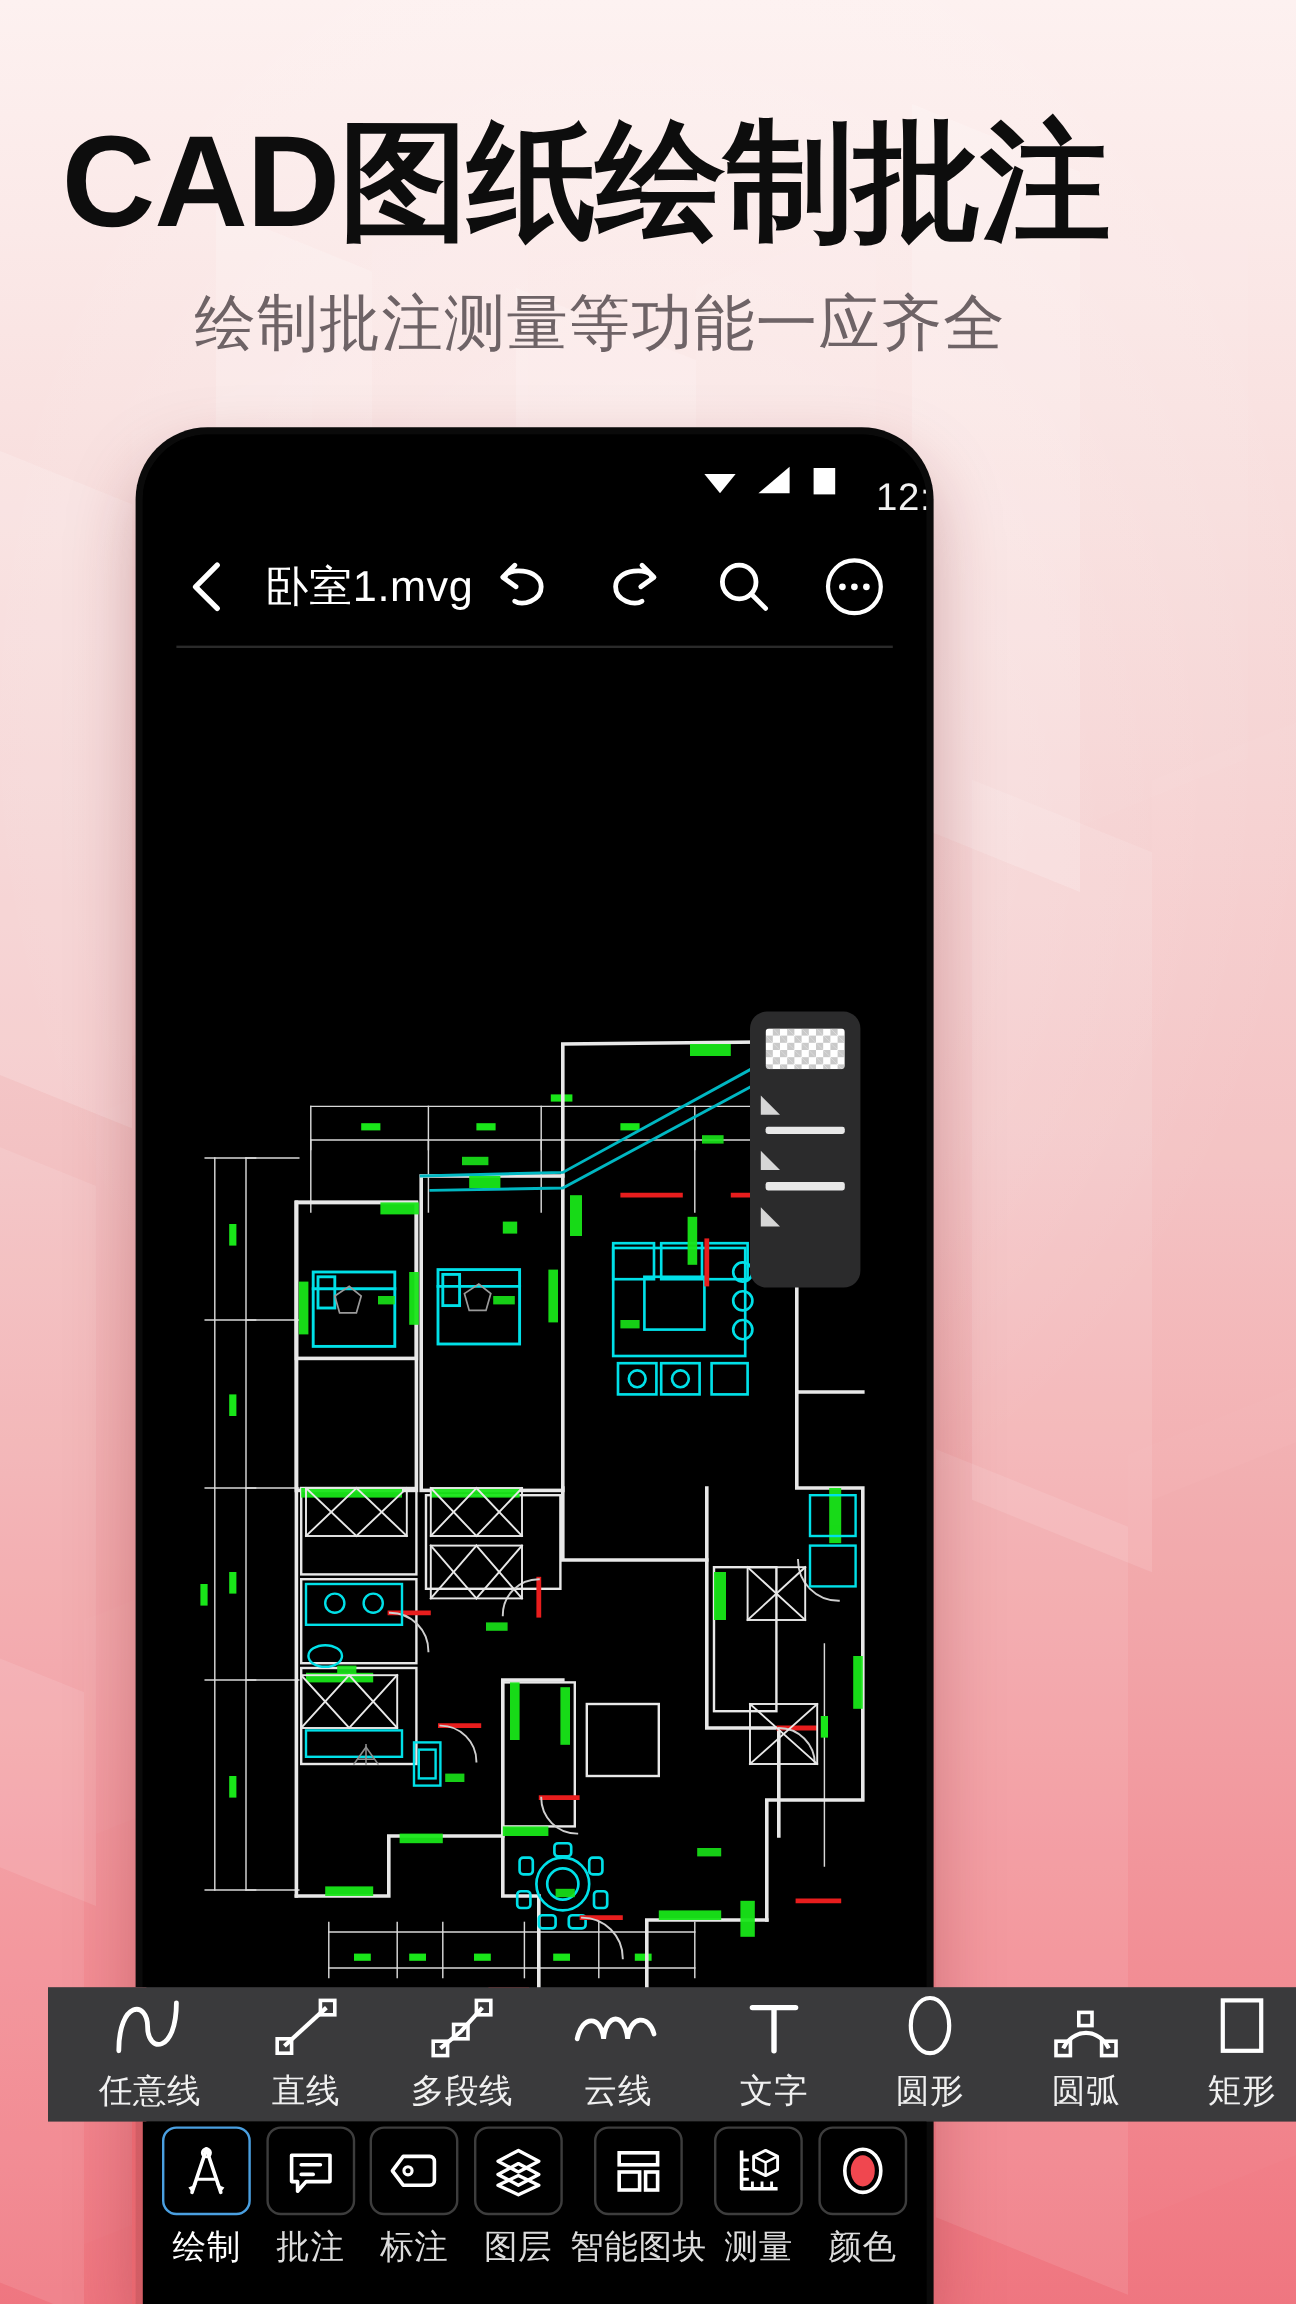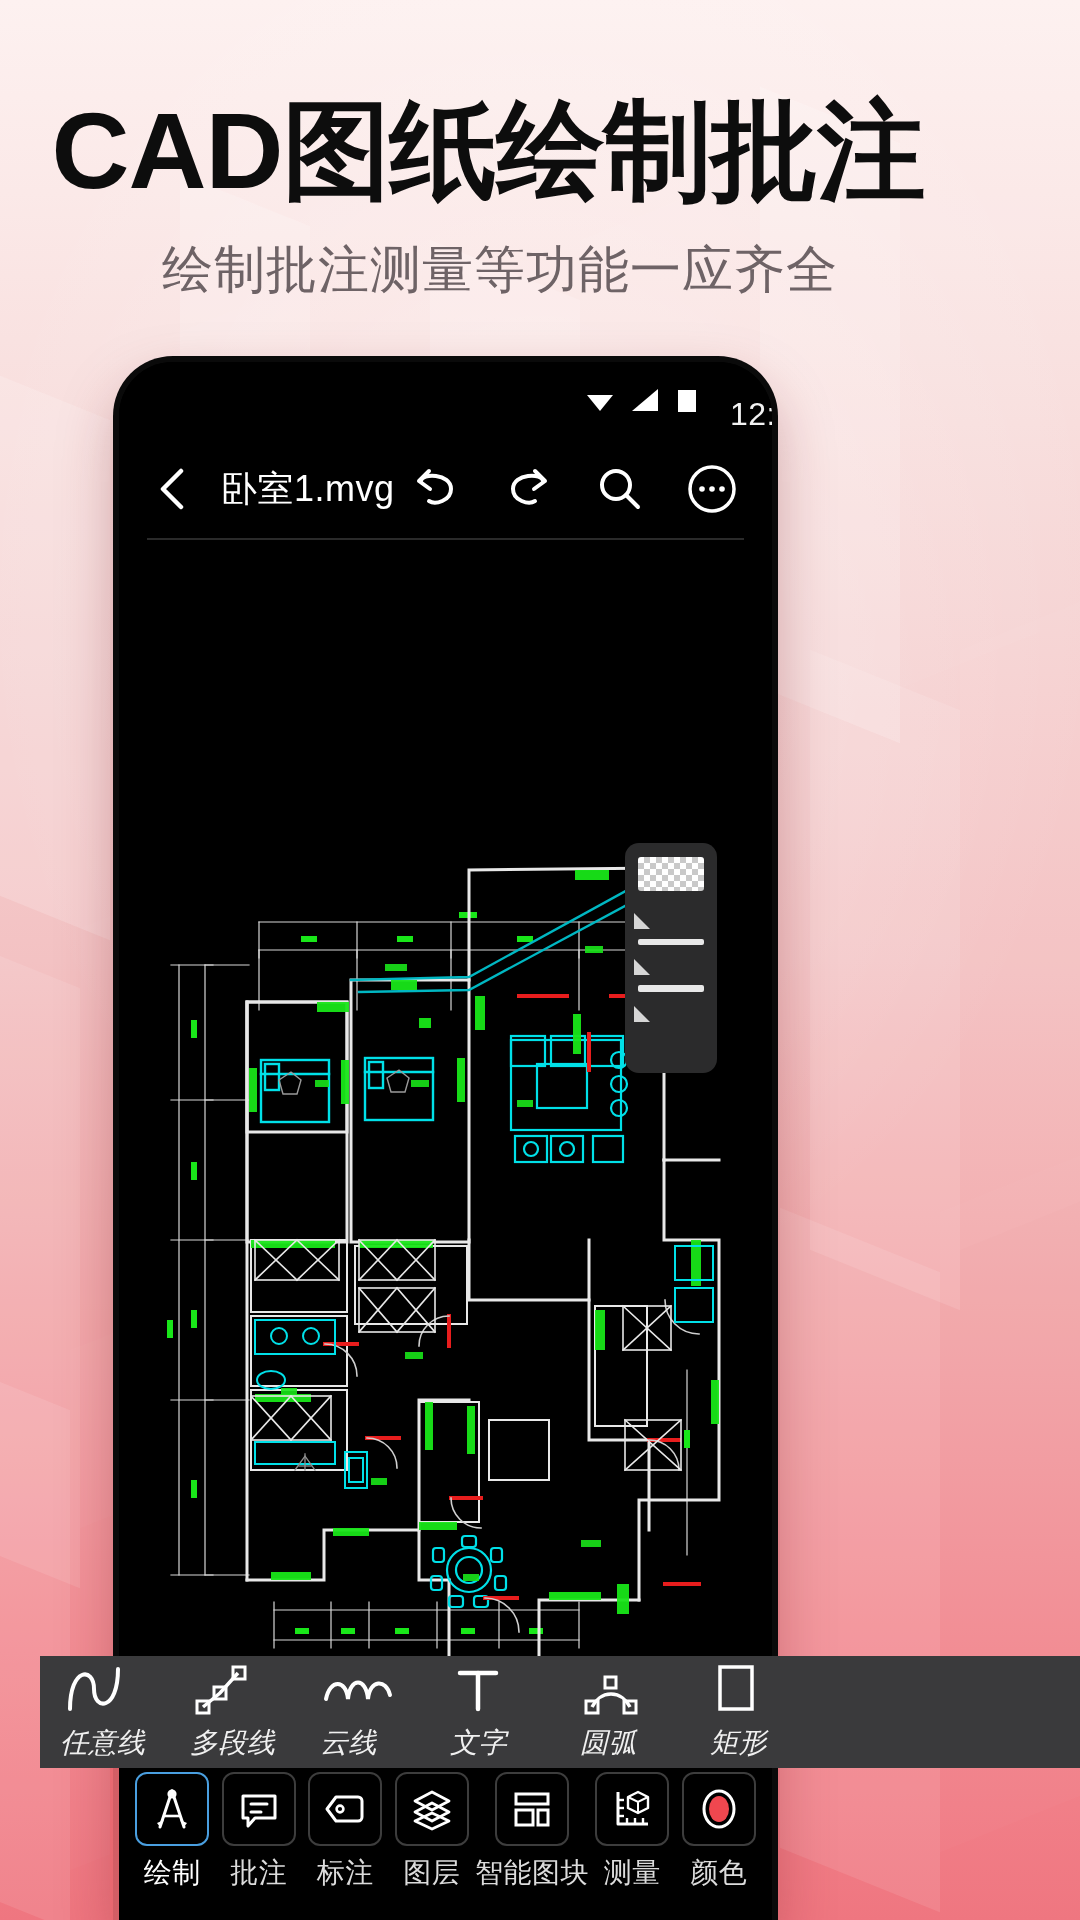--- a/index.html
+++ b/index.html
@@ -108,21 +108,21 @@
   #lw-line-1 { width:66px; height:6px; }
   #lw-line-2 { width:66px; height:7px; }
 
   
   #draw-tools {
     position:absolute; left:40px; top:1656px; width:1080px; height:112px;
     background:#3a3a3c;
     display:flex; align-items:center;
     padding-left:20px;
   }
-  .tool-item { width:130px; display:flex; flex-direction:column; align-items:flex-start; gap:9px; flex:0 0 auto;font-style:italic; }
+  .tool-item { width:130px; display:flex; flex-direction:column; align-items:center; gap:9px; flex:0 0 auto; }
   .tool-icon { height:52px; display:flex; align-items:flex-end; justify-content:center; }
   .tool-label { color:#f0f0f0; font-size:28px; letter-spacing:.5px; white-space:nowrap; }
 
   
   #bottom-nav {
     position:absolute; left:119px; top:1768px; width:653px; height:152px;
     background:#000; display:flex; align-items:flex-start; padding:4px 10px 0 10px;
   }
   .nav-item { flex:1; display:flex; flex-direction:column; align-items:center; gap:8px; }
   .nav-box {
@@ -538,20 +538,30 @@
 
   <div class="tool-item">
     <div class="tool-icon">
       <svg width="72" height="52" viewBox="0 0 72 52">
         <path d="M10 46 C10 4, 34 4, 34 26 C34 48, 58 48, 58 6" fill="none" stroke="#ffffff" stroke-width="4" stroke-linecap="round"></path>
       </svg>
     </div>
     <div class="tool-label">任意线</div>
   </div>
 
+  <div class="tool-item">
+    <div class="tool-icon">
+      <svg width="62" height="52" viewBox="0 0 62 52">
+        <line x1="13" y1="42" x2="48" y2="10" stroke="#ffffff" stroke-width="3.5"></line>
+        <rect x="7" y="36" width="12" height="12" fill="none" stroke="#ffffff" stroke-width="3"></rect>
+        <rect x="43" y="4" width="12" height="12" fill="none" stroke="#ffffff" stroke-width="3"></rect>
+      </svg>
+    </div>
+    <div class="tool-label">直线</div>
+  </div>
 
   <div class="tool-item">
     <div class="tool-icon">
       <svg width="62" height="52" viewBox="0 0 62 52">
         <polyline points="13,44 30,30 48,10" fill="none" stroke="#ffffff" stroke-width="3.5"></polyline>
         <rect x="7" y="38" width="12" height="12" fill="none" stroke="#ffffff" stroke-width="3"></rect>
         <rect x="24" y="24" width="12" height="12" fill="none" stroke="#ffffff" stroke-width="3"></rect>
         <rect x="43" y="4" width="12" height="12" fill="none" stroke="#ffffff" stroke-width="3"></rect>
       </svg>
     </div>
@@ -570,20 +580,28 @@
   <div class="tool-item">
     <div class="tool-icon">
       <svg width="56" height="52" viewBox="0 0 56 52">
         <line x1="10" y1="10" x2="46" y2="10" stroke="#ffffff" stroke-width="4.5" stroke-linecap="round"></line>
         <line x1="28" y1="10" x2="28" y2="46" stroke="#ffffff" stroke-width="4.5" stroke-linecap="round"></line>
       </svg>
     </div>
     <div class="tool-label">文字</div>
   </div>
 
+  <div class="tool-item">
+    <div class="tool-icon">
+      <svg width="52" height="54" viewBox="0 0 52 54">
+        <ellipse cx="26" cy="27" rx="16" ry="23" fill="none" stroke="#ffffff" stroke-width="3.5"></ellipse>
+      </svg>
+    </div>
+    <div class="tool-label">圆形</div>
+  </div>
 
   <div class="tool-item">
     <div class="tool-icon">
       <svg width="62" height="52" viewBox="0 0 62 52">
         <path d="M12 44 A22 26 0 0 1 50 44" fill="none" stroke="#ffffff" stroke-width="3.5"></path>
         <rect x="6" y="38" width="12" height="12" fill="none" stroke="#ffffff" stroke-width="3"></rect>
         <rect x="44" y="38" width="12" height="12" fill="none" stroke="#ffffff" stroke-width="3"></rect>
         <rect x="25" y="14" width="11" height="11" fill="none" stroke="#ffffff" stroke-width="3"></rect>
       </svg>
     </div>

